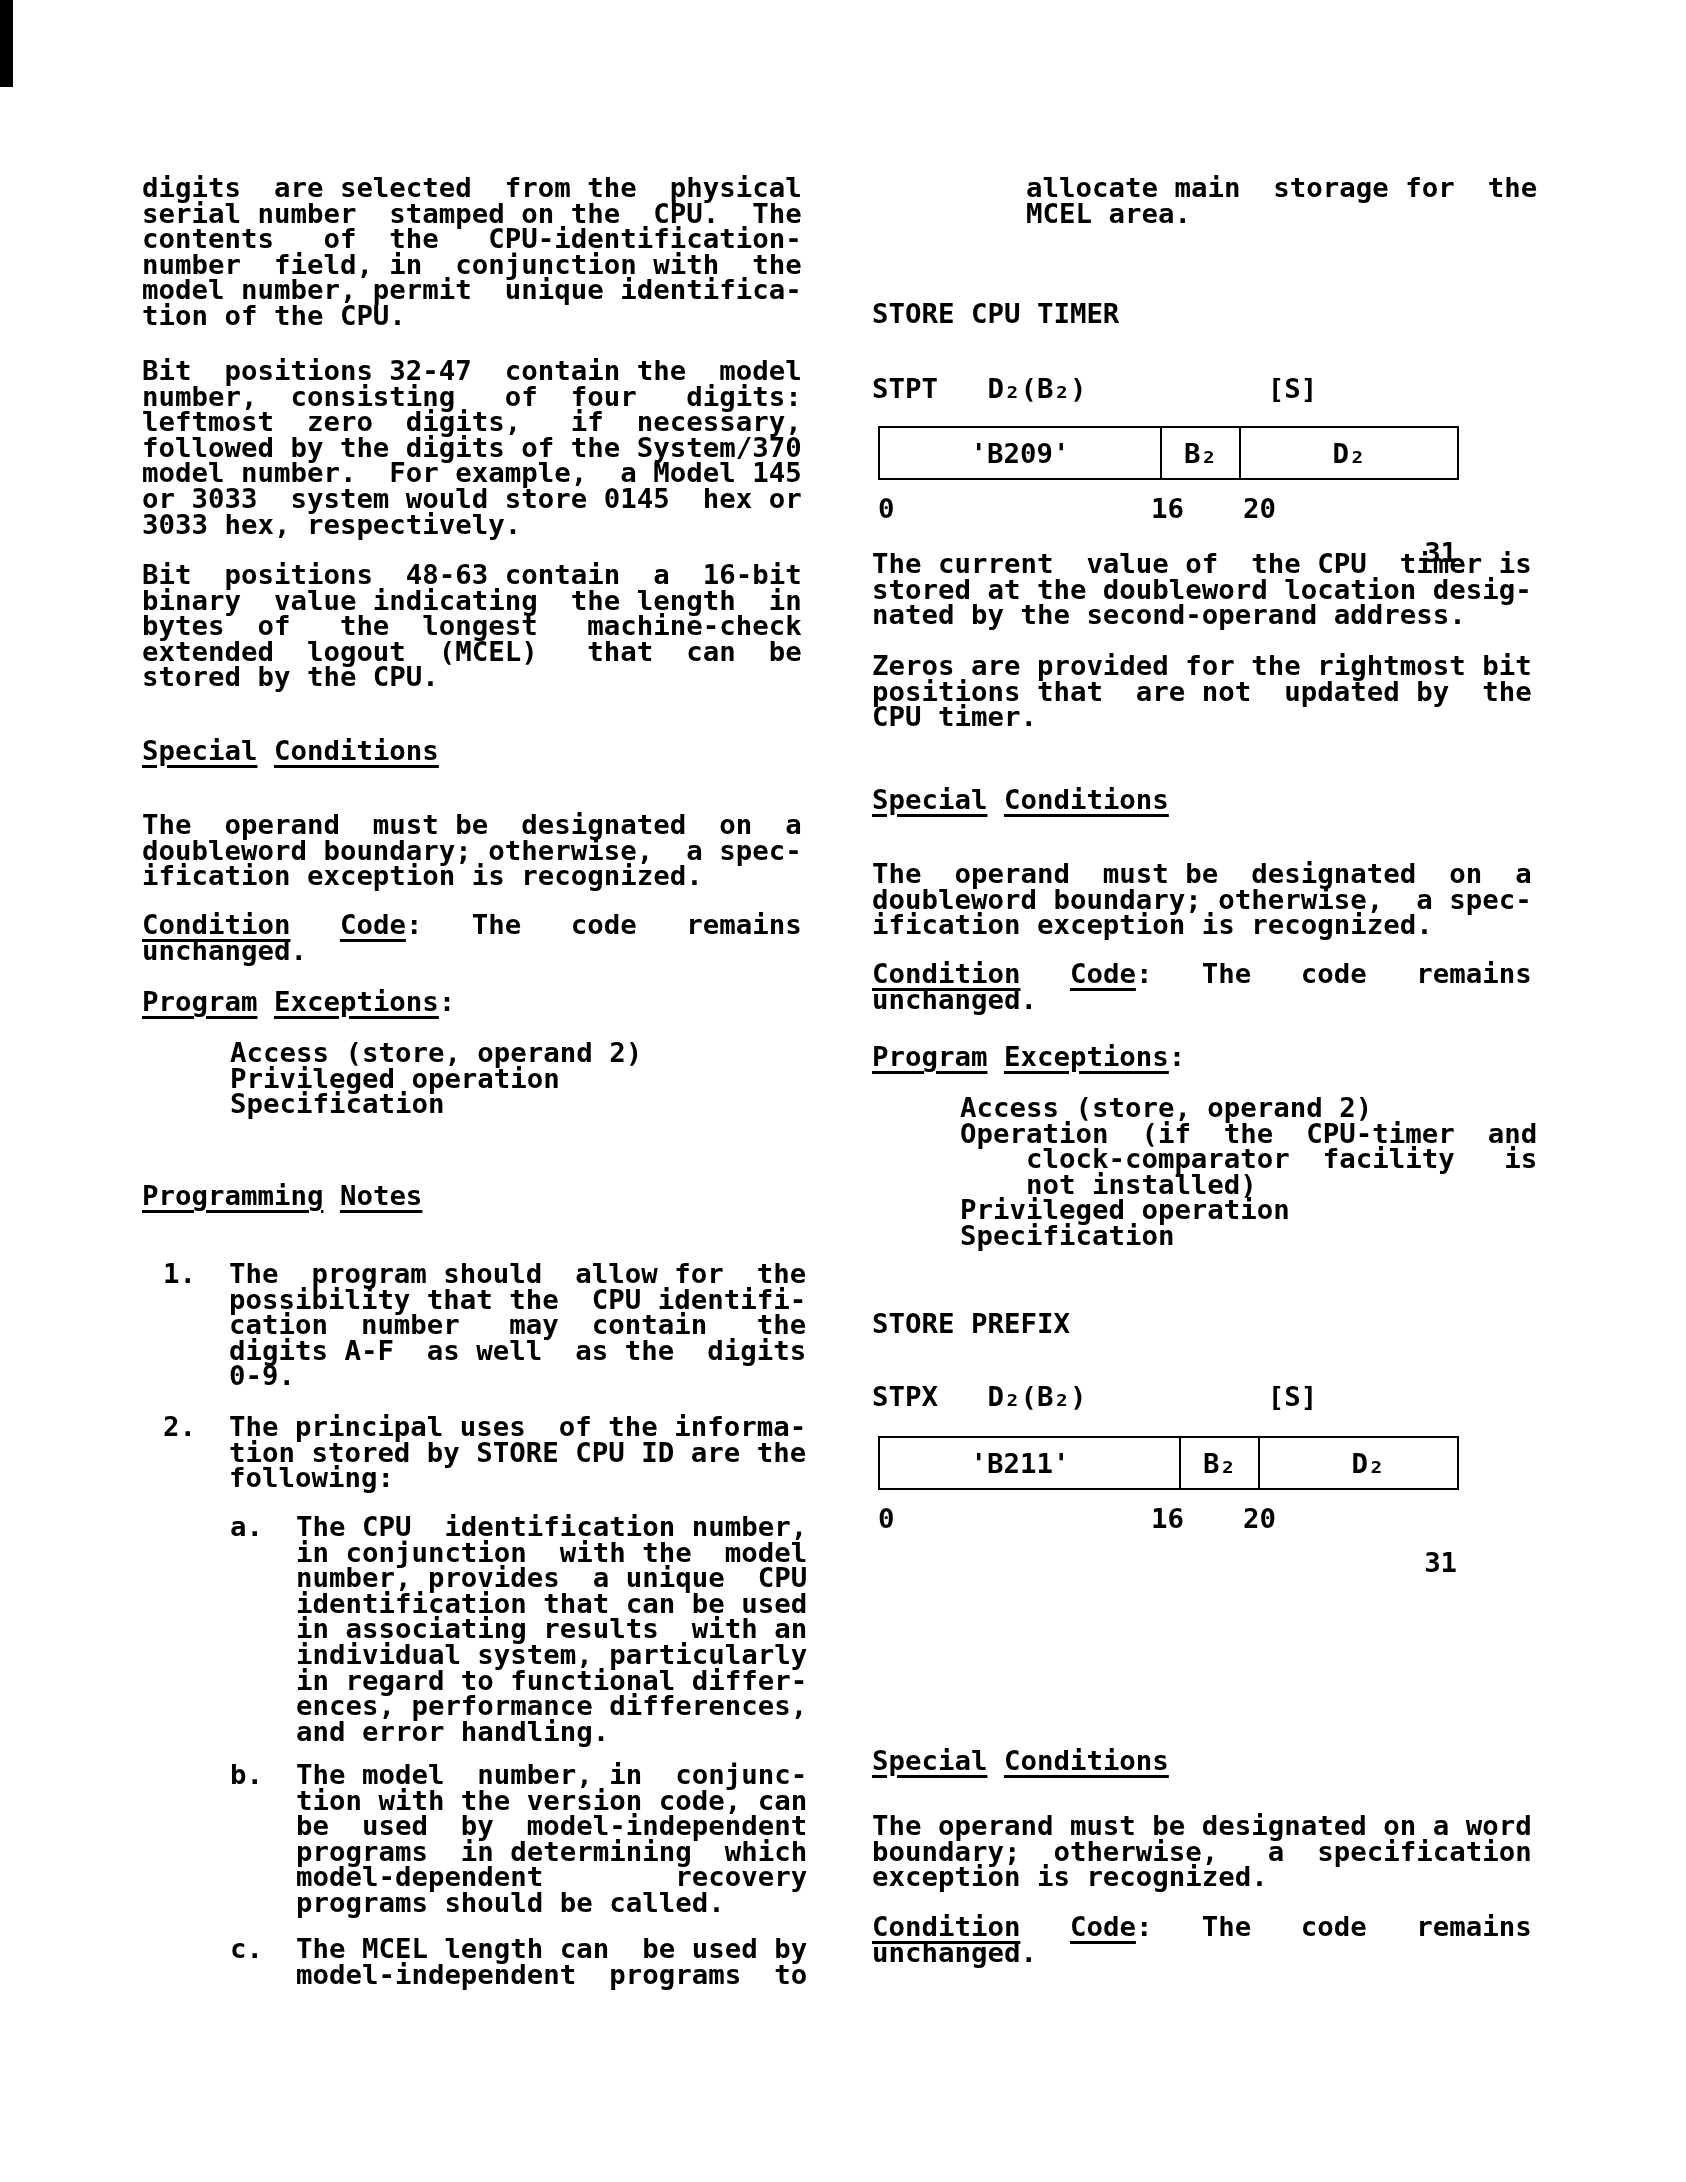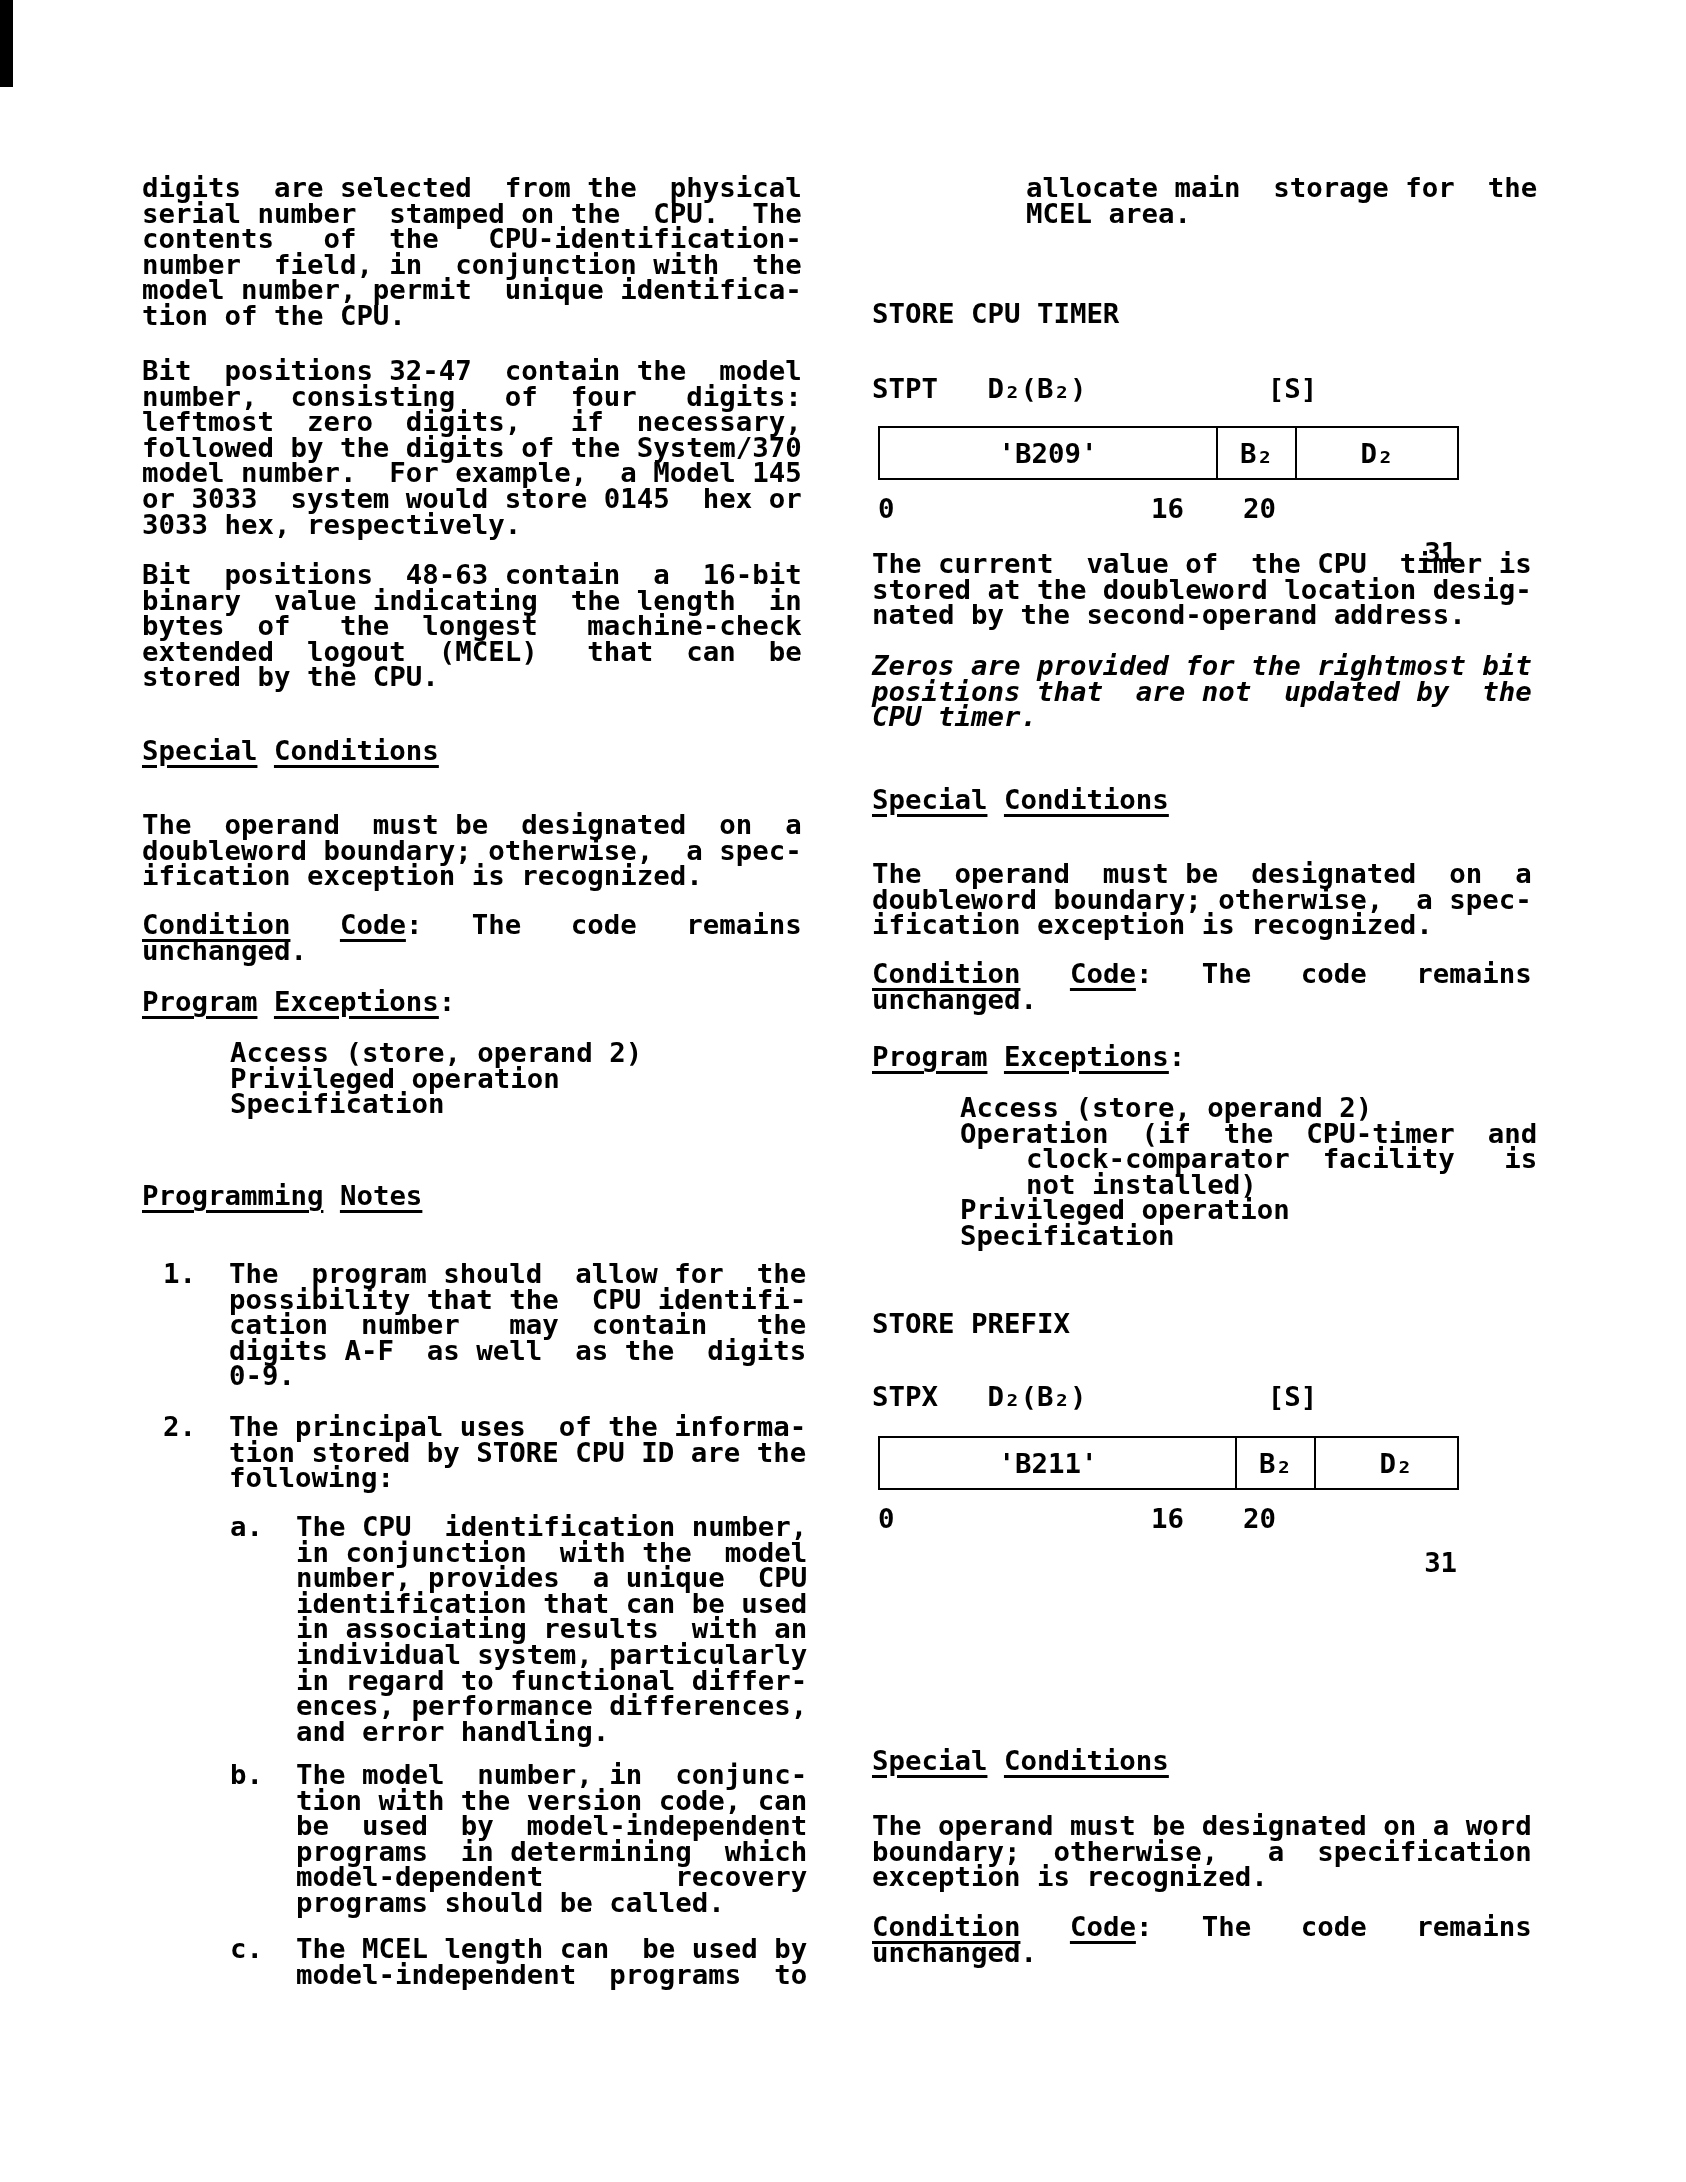--- a/index.html
+++ b/index.html
@@ -28,21 +28,21 @@
     position:absolute;
     width:581px;height:54px;
     border:2.8px solid #000;
     box-sizing:border-box;
     display:flex;
   }
   .seg{
     display:flex;align-items:center;justify-content:center;
     white-space:pre;
   }
-  .seg.s1{width:336px;}
+  .seg.s1{width:280px;}
   .seg.s2{width:81px;border-left:2.8px solid #000;border-right:2.8px solid #000;box-sizing:border-box;}
   .seg.s3{flex:1;}
   .bits{
     position:absolute;
     width:581px;height:25.6px;
     line-height:25.6px;
   }
   .bits span{position:absolute;white-space:pre;}
   .b0{left:0;}
   .b16{left:273px;}
@@ -136,21 +136,21 @@
   <div class="bits" style="left:878px;top:496px;">
     <span class="b0">0</span>
     <span class="b16">16</span>
     <span class="b20">20</span>
     <span class="b31">31</span>
   </div>
 
   <div class="block" style="left:872px;top:551px;">The current  value of  the CPU  timer is
 stored at the doubleword location desig-
 nated by the second-operand address.</div>
-  <div class="block" style="left:872px;top:653px;font-style:italic;">Zeros are provided for the rightmost bit
+  <div class="block" style="left:872px;top:653px;">Zeros are provided for the rightmost bit
 positions that  are not  updated by  the
 CPU timer.</div>
 
   <div class="block" style="left:872px;top:787px;"><span class="u">Special</span><span> </span><span class="u">Conditions</span></div>
 
   <div class="block" style="left:872px;top:861px;">The  operand  must be  designated  on  a
 doubleword boundary; otherwise,  a spec-
 ification exception is recognized.</div>
 
   <div class="block" style="left:872px;top:961px;"><span class="u">Condition</span><span>   </span><span class="u">Code</span><span>:   The   code   remains

